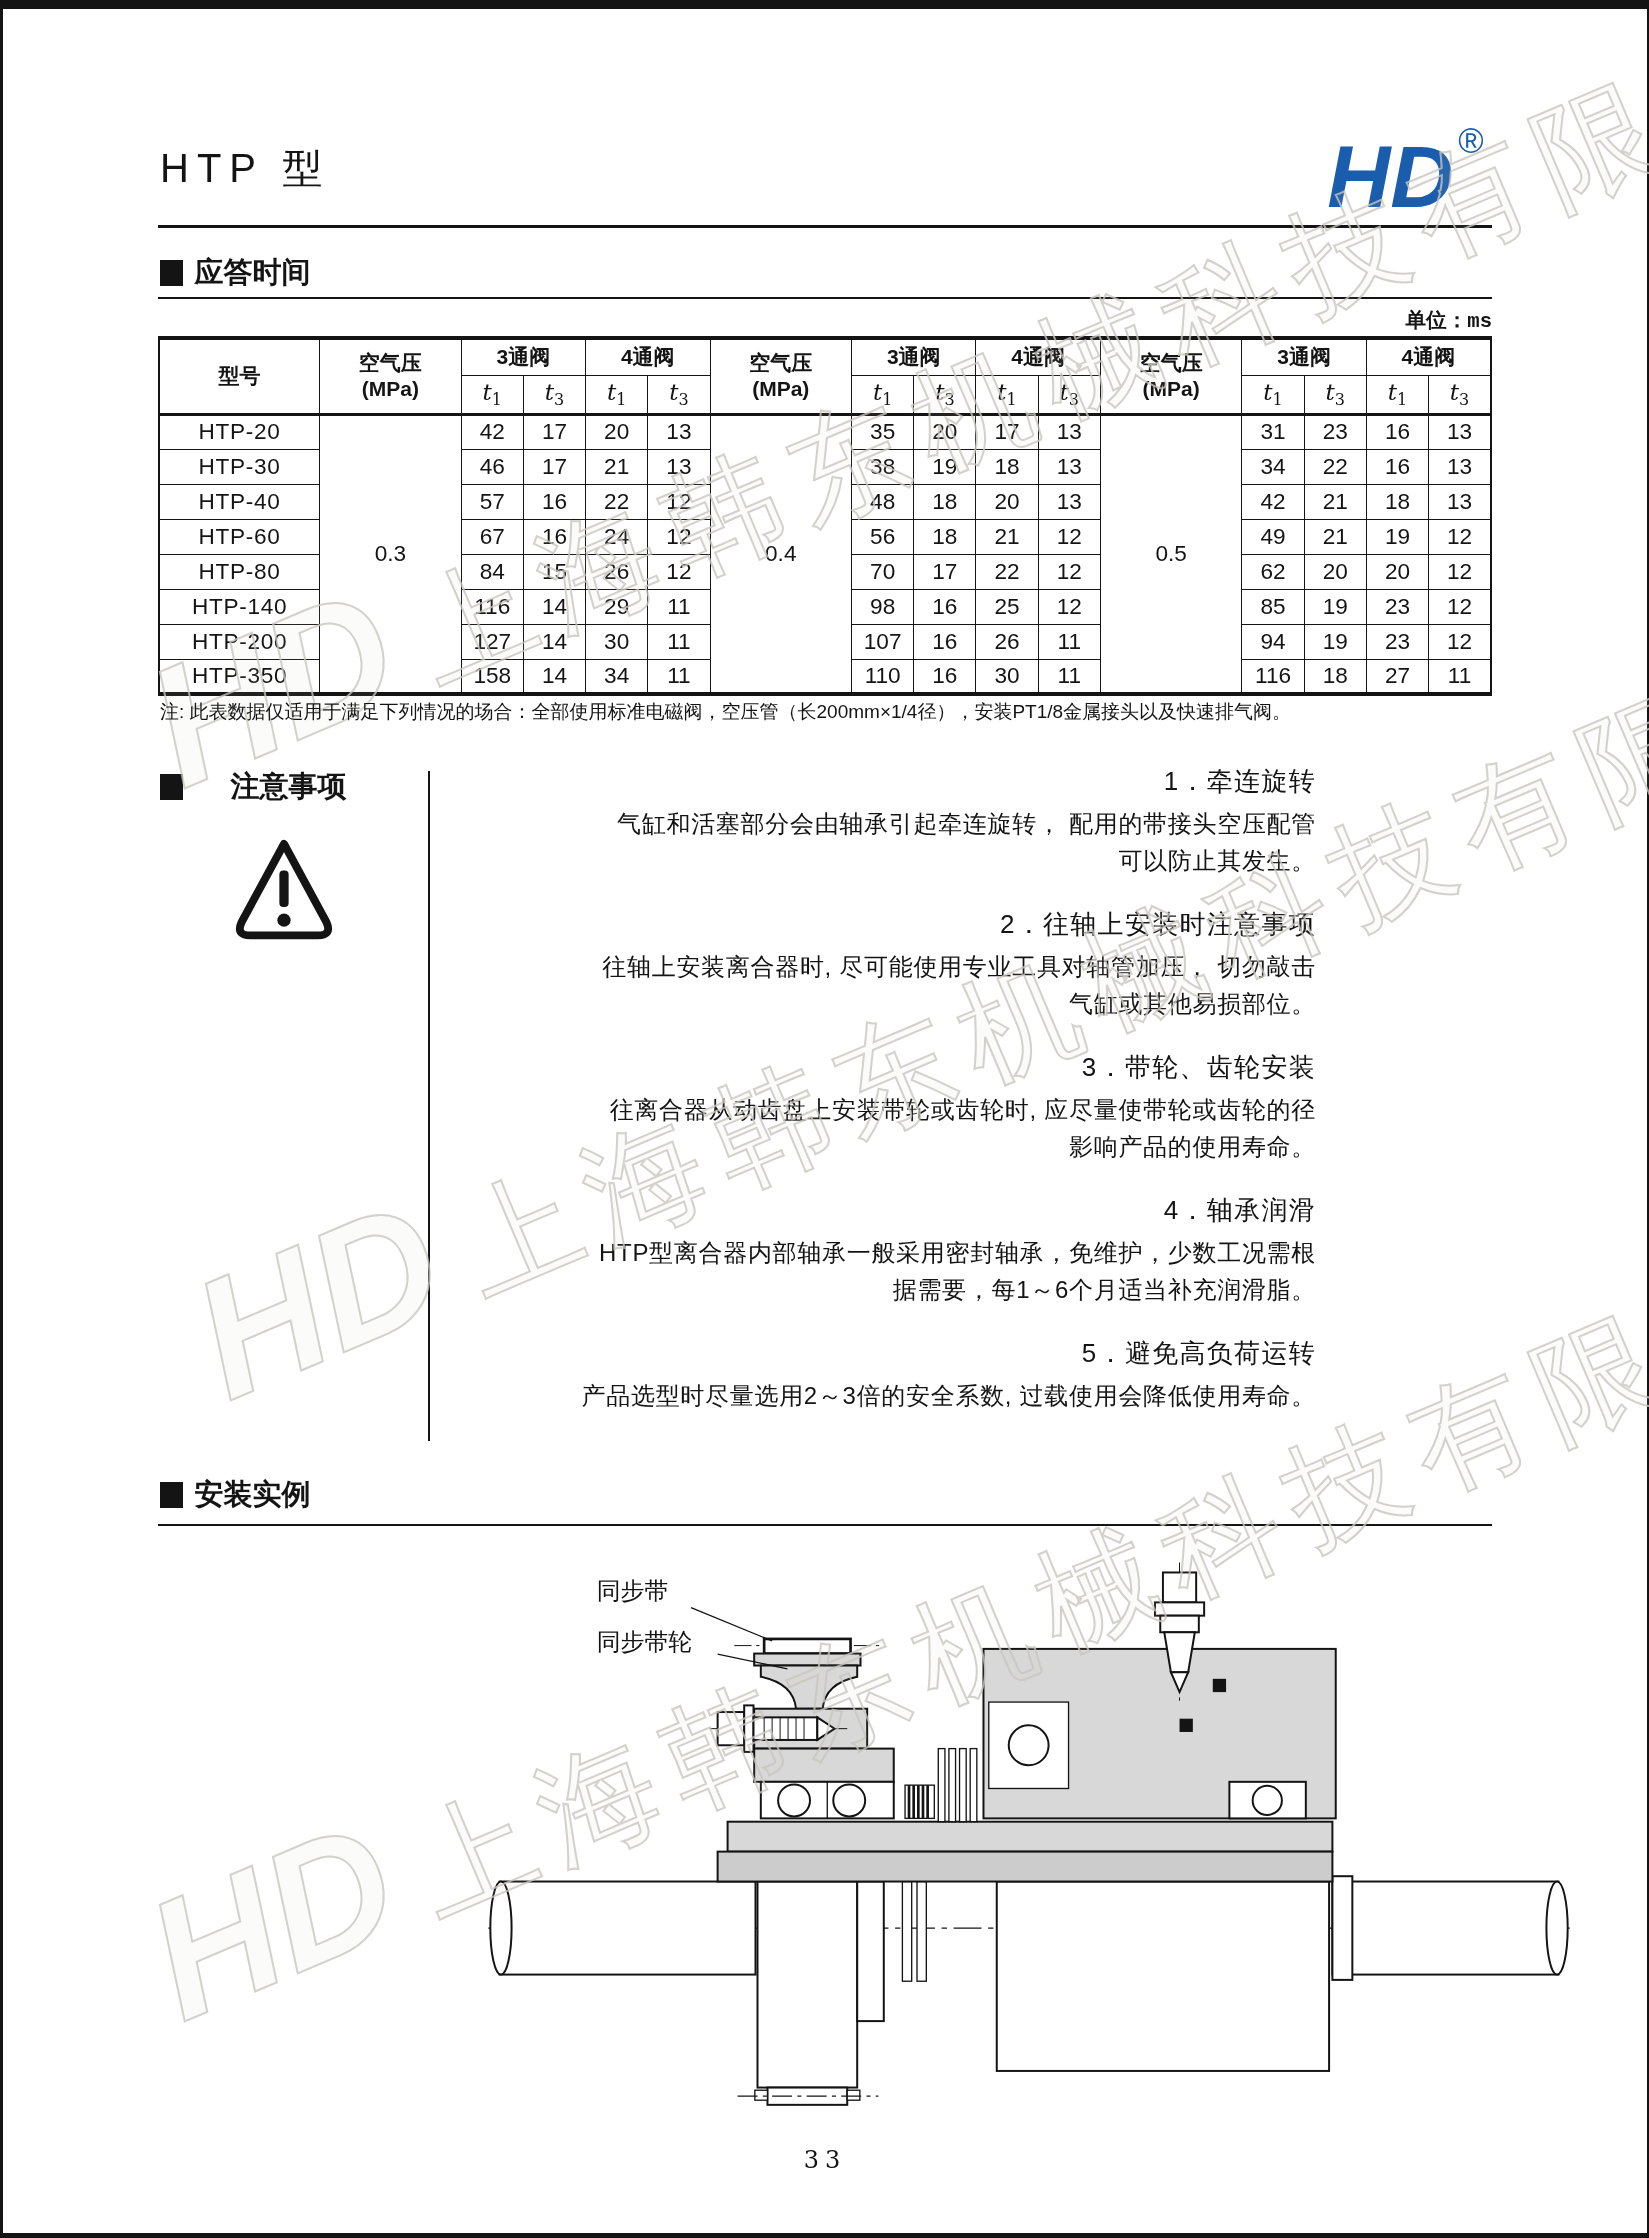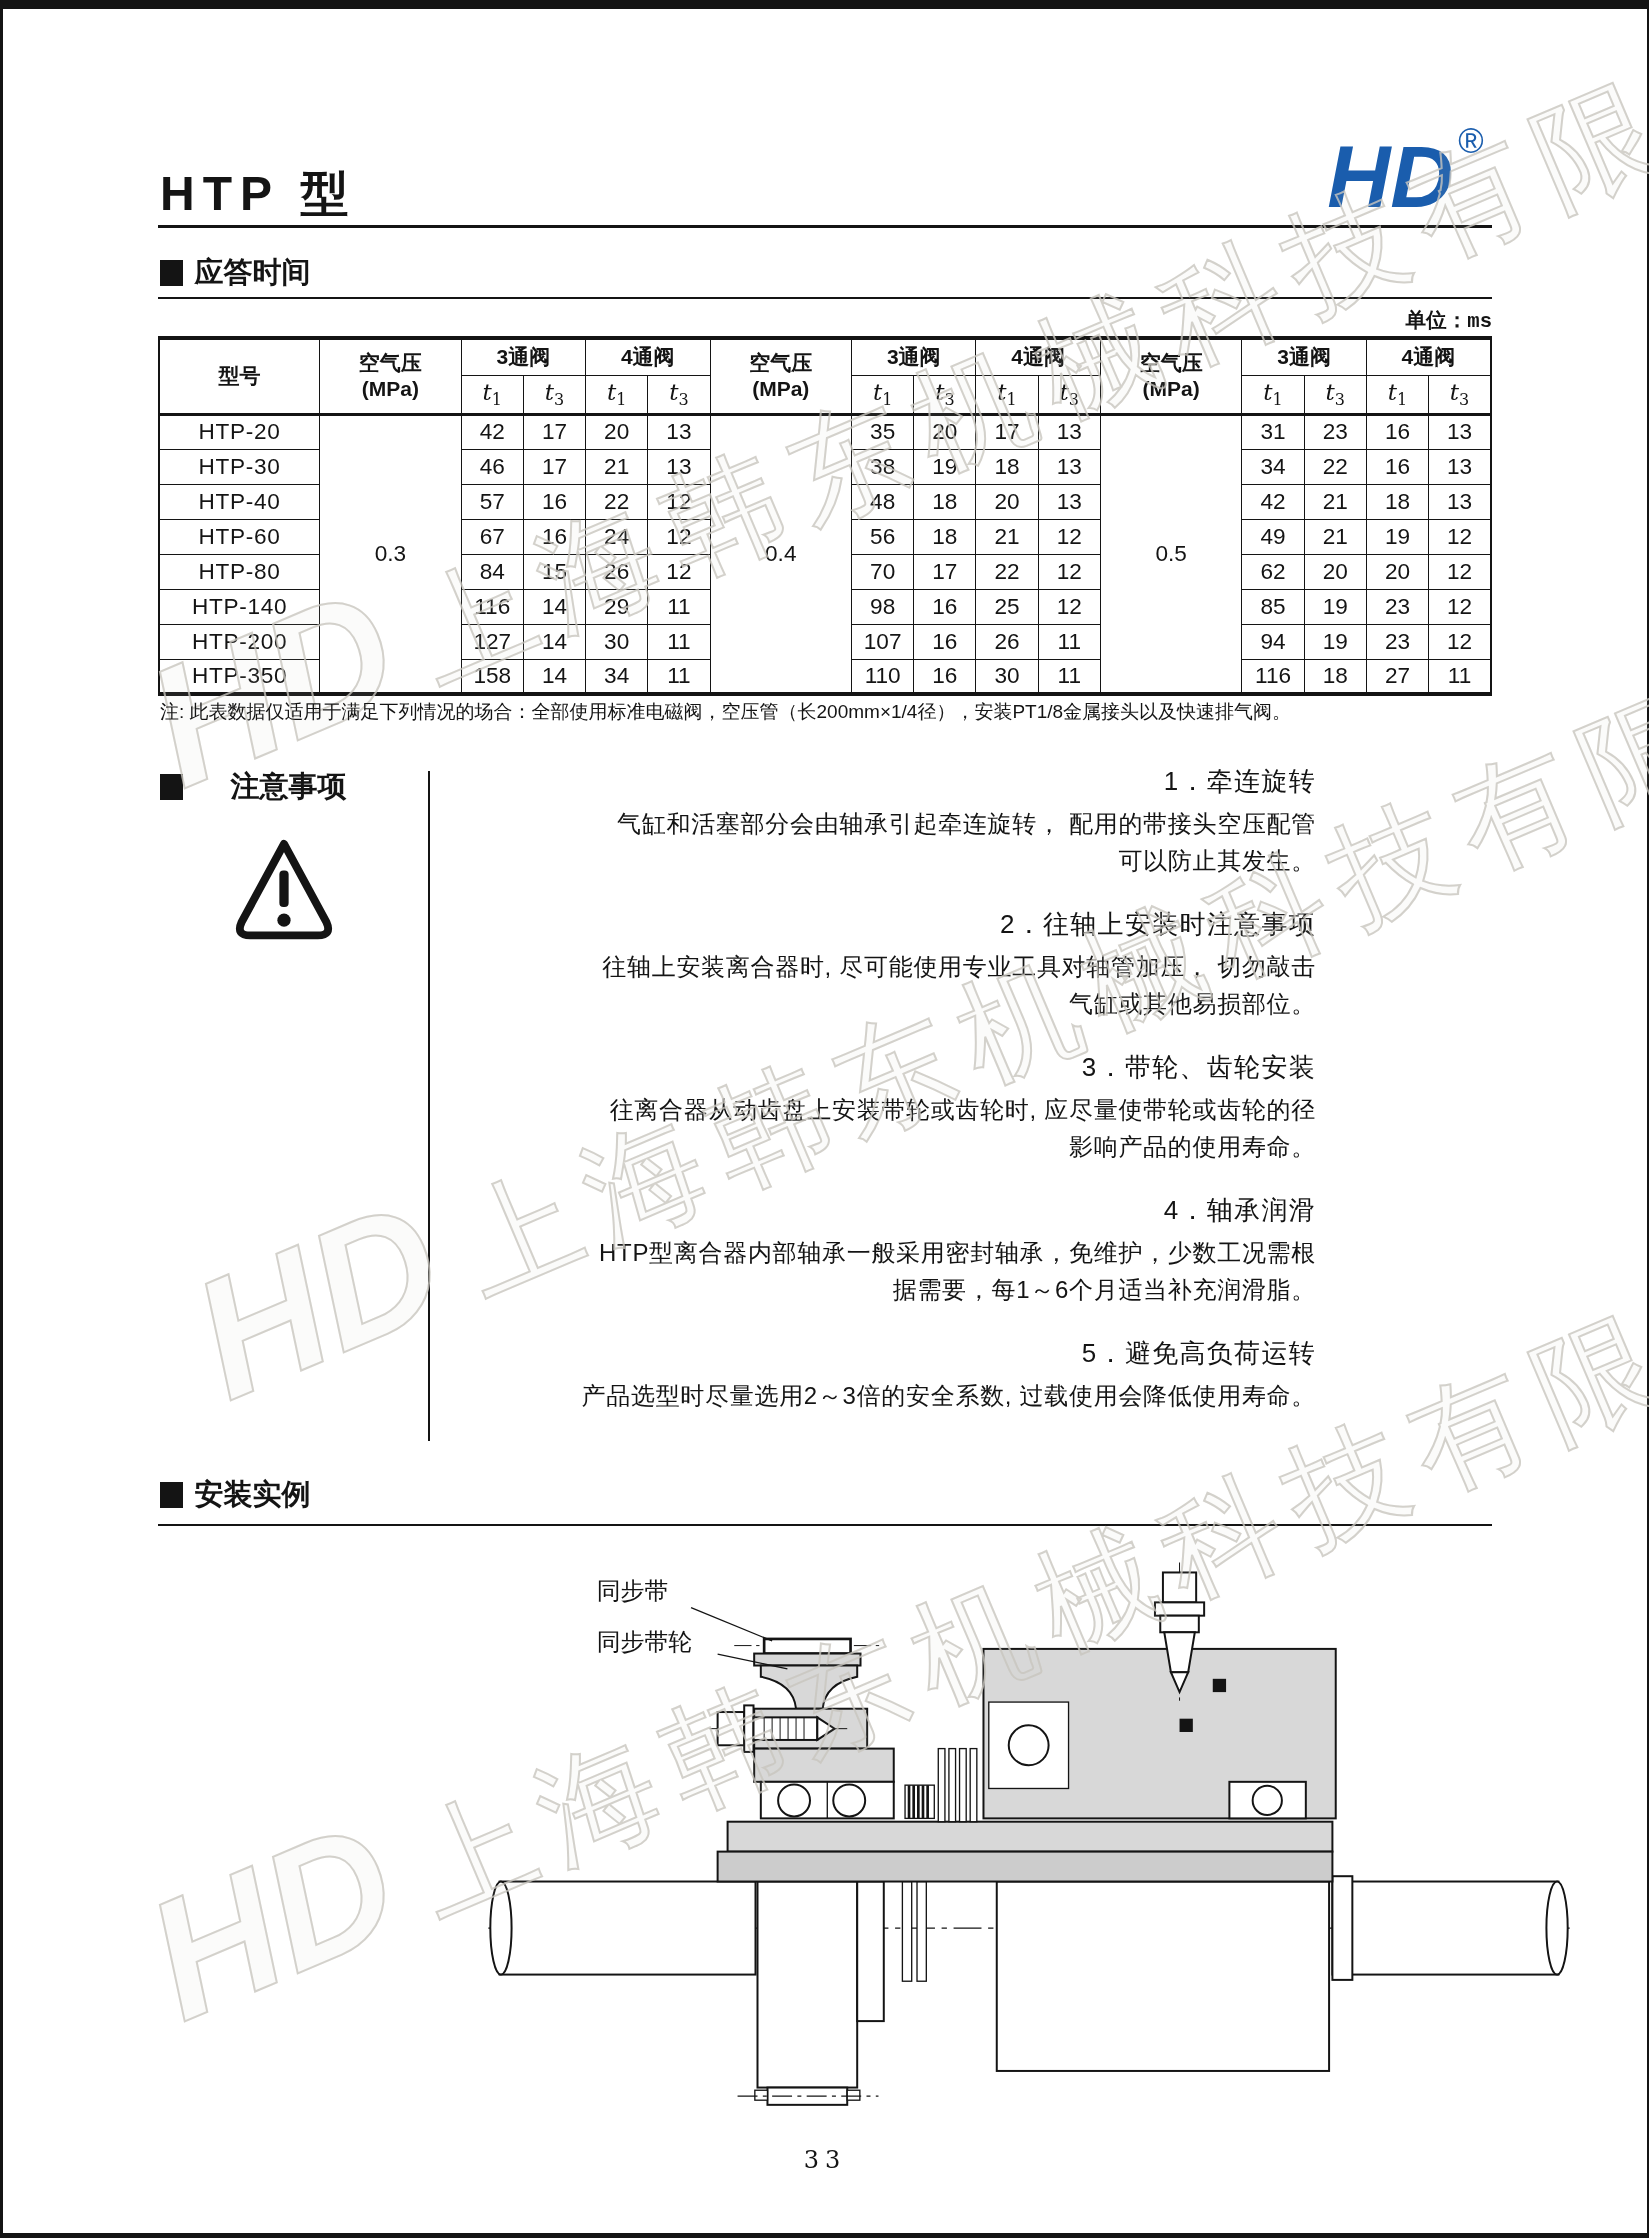--- a/index.html
+++ b/index.html
@@ -13,21 +13,21 @@
   
   .watermark{position:absolute;white-space:nowrap;z-index:1;pointer-events:none;
     transform:rotate(-23deg);transform-origin:0 50%;
     color:rgba(201,198,191,0.10);-webkit-text-stroke:2px #c9c6bf;opacity:.8;line-height:199px;}
   .wm-logo{font:italic 700 170px "Liberation Sans",sans-serif;margin-right:30px;}
   .wm-text{font:400 118px "Liberation Sans",sans-serif;letter-spacing:17.3px;}
   .wm-a{left:170px;top:635px;}
   .wm-b{left:216px;top:1247px;}
   .wm-c{left:170px;top:1868px;}
   
-  .title{position:absolute;left:160px;top:162px;font-size:48px;font-weight:bold;letter-spacing:8px;}
+  .title{position:absolute;left:160px;top:141px;font-size:40px;font-weight:normal;letter-spacing:8px;}
   .title-rule{position:absolute;left:158px;top:225px;width:1334px;height:3.3px;background:#141414;}
   .logo{position:absolute;left:1324px;top:124px;width:170px;height:106px;}
   
   .sec{position:absolute;display:flex;align-items:center;gap:12px;font-size:29px;font-weight:bold;}
   .sec .sq{display:inline-block;width:22.6px;height:26.6px;background:#141414;flex:none;}
   .sec-resp{left:160px;top:253px;}
   .sec-note{left:160px;top:767px;gap:48px;}
   .sec-inst{left:160px;top:1475px;}
   .rule-resp{position:absolute;left:158px;top:297px;width:1334px;height:2px;background:#141414;}
   .rule-inst{position:absolute;left:158px;top:1524px;width:1334px;height:2px;background:#141414;}

